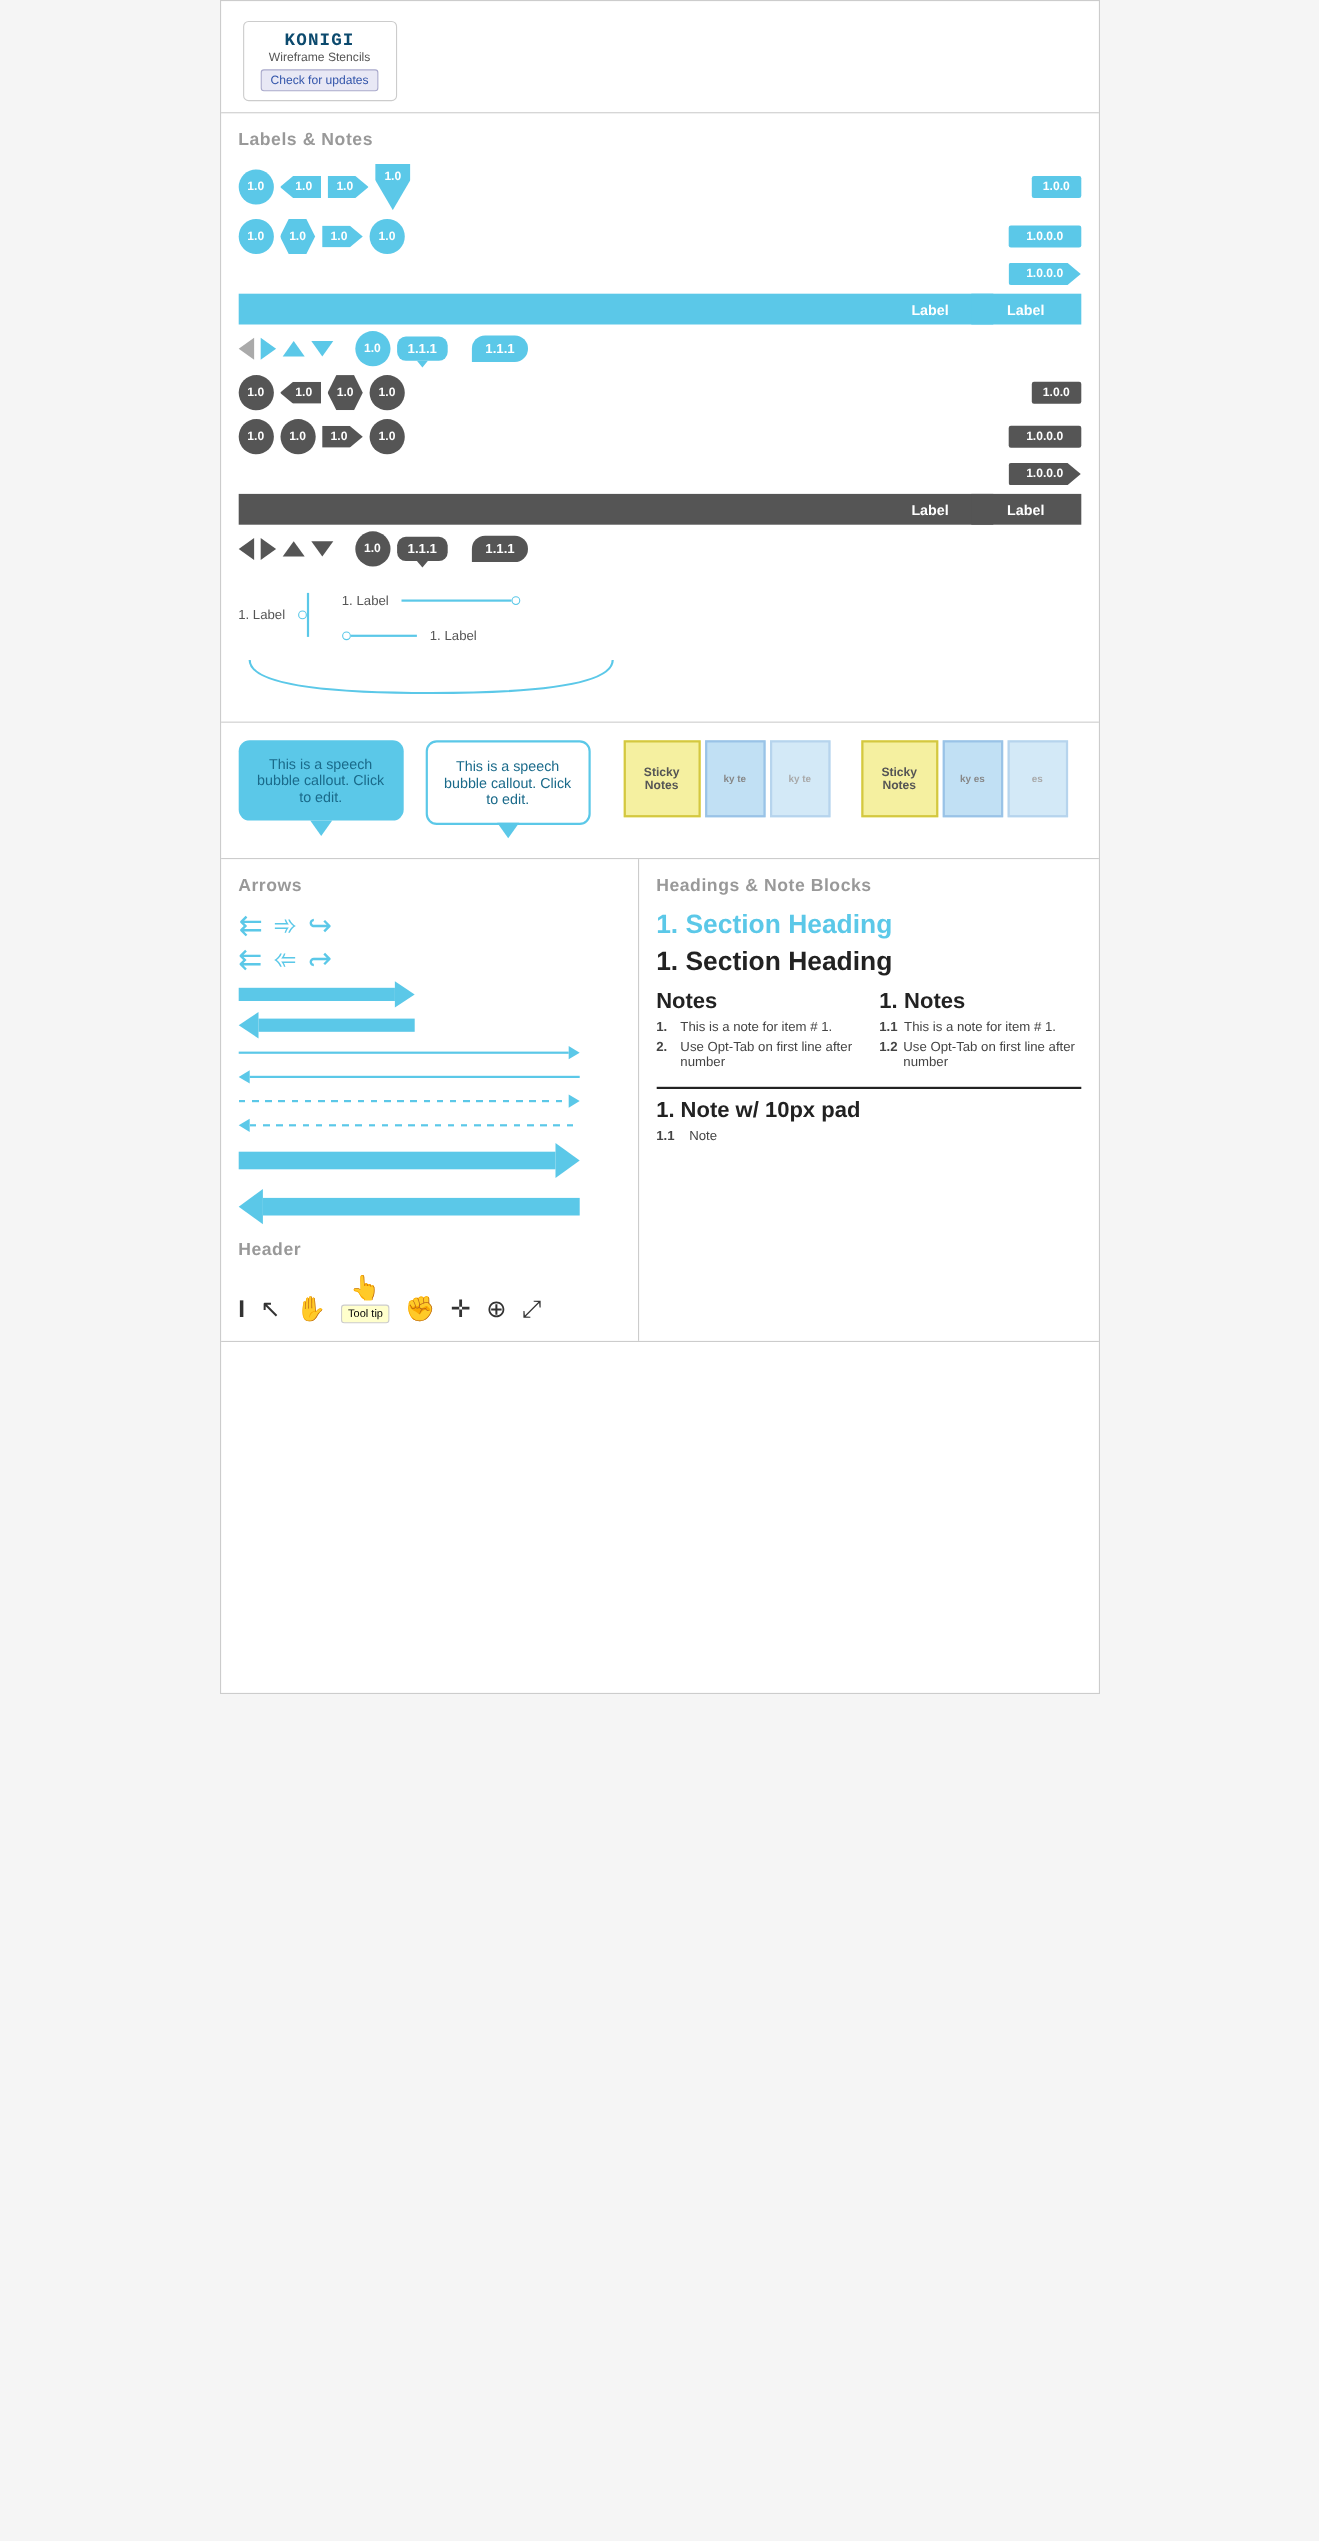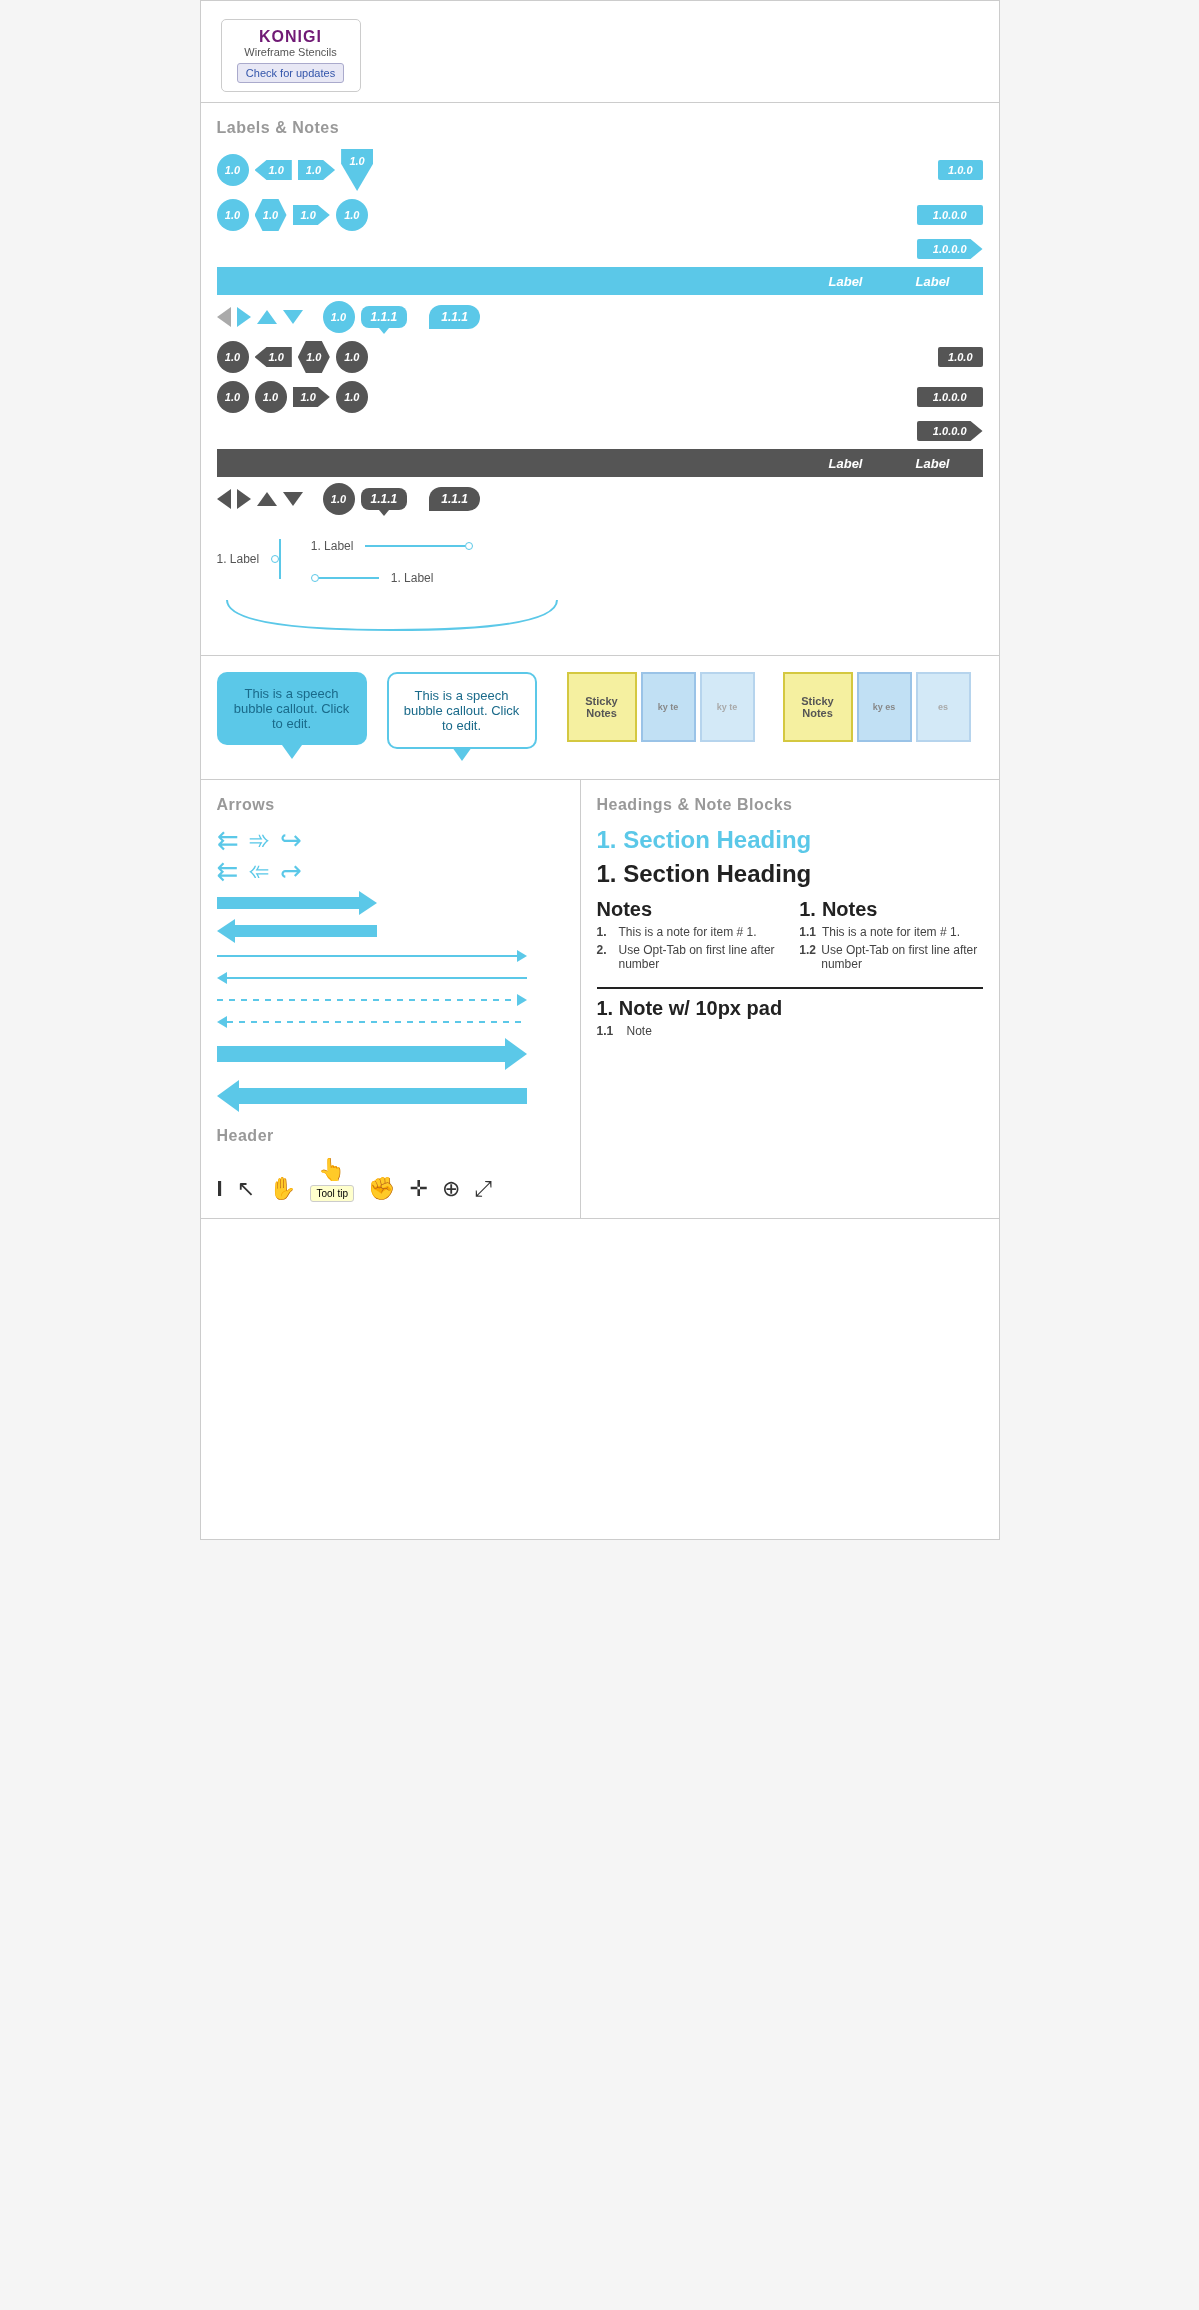--- a/index.html
+++ b/index.html
@@ -52,22 +52,23 @@
     .header-right {
       border: 1px solid #ccc;
       border-radius: 5px;
       padding: 8px 12px;
       text-align: center;
       min-width: 140px;
     }
     .konigi-brand {
       font-size: 16px;
       font-weight: bold;
-      color: #701a75;
+      color: #0c4a6e;
       letter-spacing: 1px;
+      font-family: Liberation Mono, monospace;
     }
     .konigi-sub {
       font-size: 11px;
       color: #555;
     }
     .check-updates {
       margin-top: 5px;
       background: #e8e8f5;
       border: 1px solid #aac;
       border-radius: 3px;
@@ -180,21 +181,20 @@
       border-bottom: 1px solid white;
       margin-top: -10px;
       background: white;
     }
     .labels-row {
       display: flex;
       align-items: center;
       gap: 6px;
       margin-bottom: 8px;
       flex-wrap: wrap;
-      font-style: italic;
     }
 
     
     .badge-circle {
       background: #5bc8e8;
       color: white;
       border-radius: 50%;
       width: 32px;
       height: 32px;
       display: flex;

